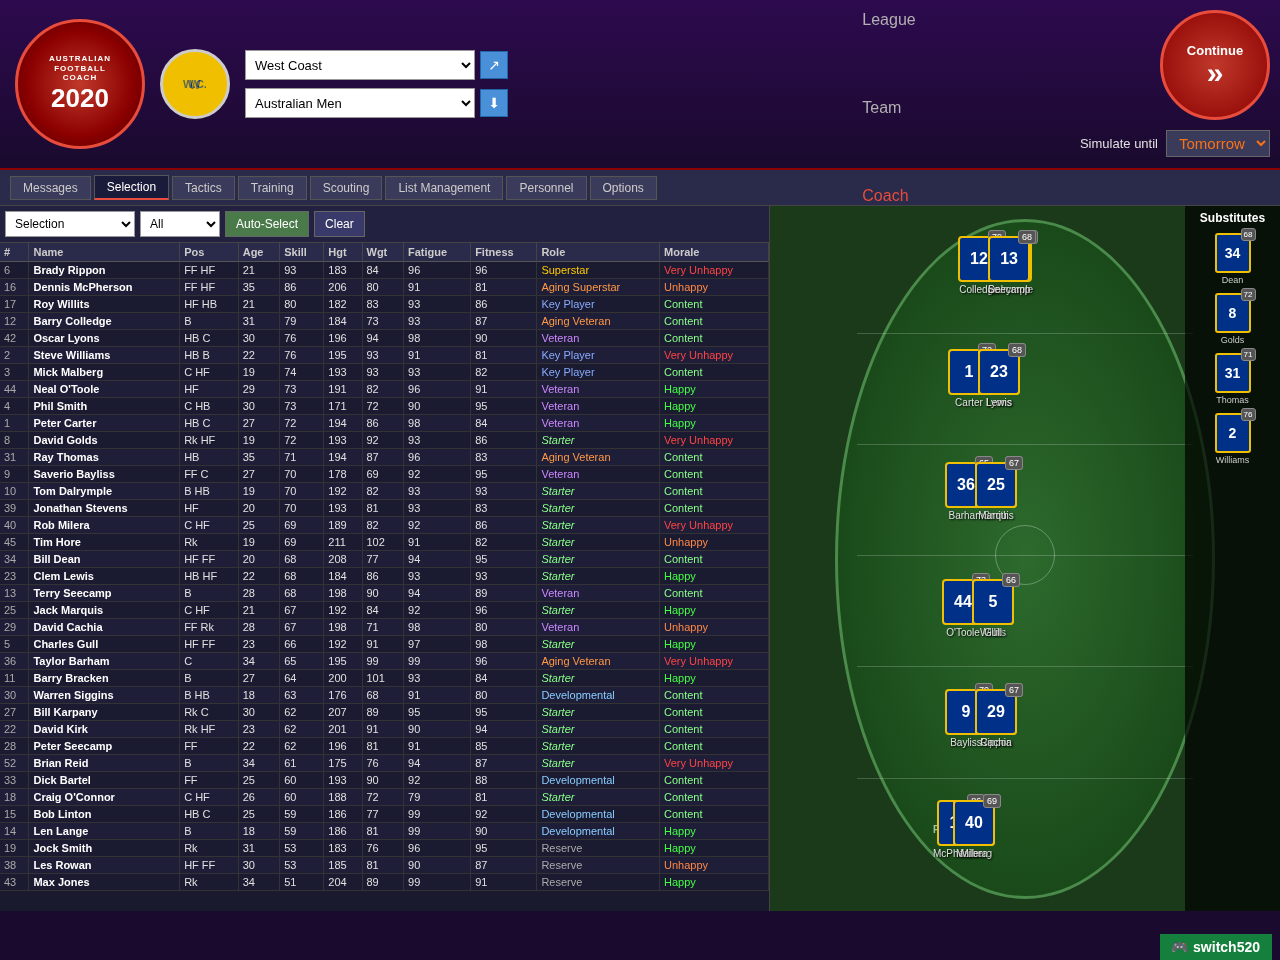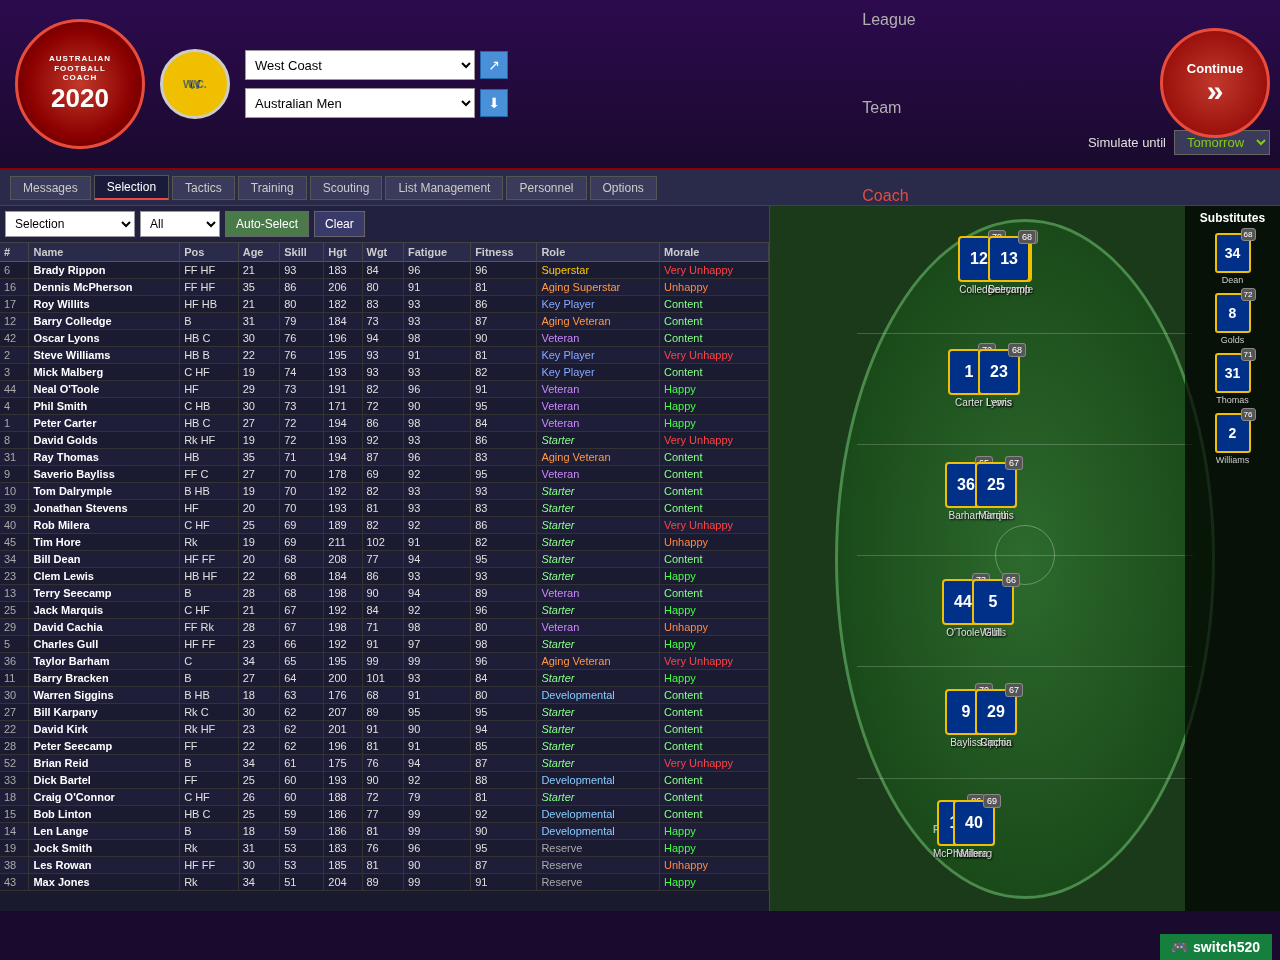--- a/index.html
+++ b/index.html
@@ -103,31 +103,31 @@
       position: absolute;
       right: 10px;
       top: 130px;
       display: flex;
       align-items: center;
       gap: 8px;
       font-size: 13px;
       color: #e0e0e0;
     }
     .sim-select {
-      background: #3a3a5a; color: #84cc16;
+      background: #3a3a5a; color: #f97316;
       border: 1px solid #666;
       padding: 3px 8px;
-      font-size: 13px;
+      font-size: 15px;
     }
 
     
     #continue-btn {
       position: absolute;
       right: 10px;
-      top: 28px;
+      top: 10px;
       width: 110px; height: 110px;
       border-radius: 50%;
       background: radial-gradient(circle, #c0392b, #8b0000);
       border: 3px solid #e74c3c;
       color: #fff;
       display: flex; flex-direction: column; align-items: center; justify-content: center;
       cursor: pointer;
       font-size: 14px; font-weight: bold;
     }
     .chevrons { font-size: 30px; color: #fff; line-height: 1; }

